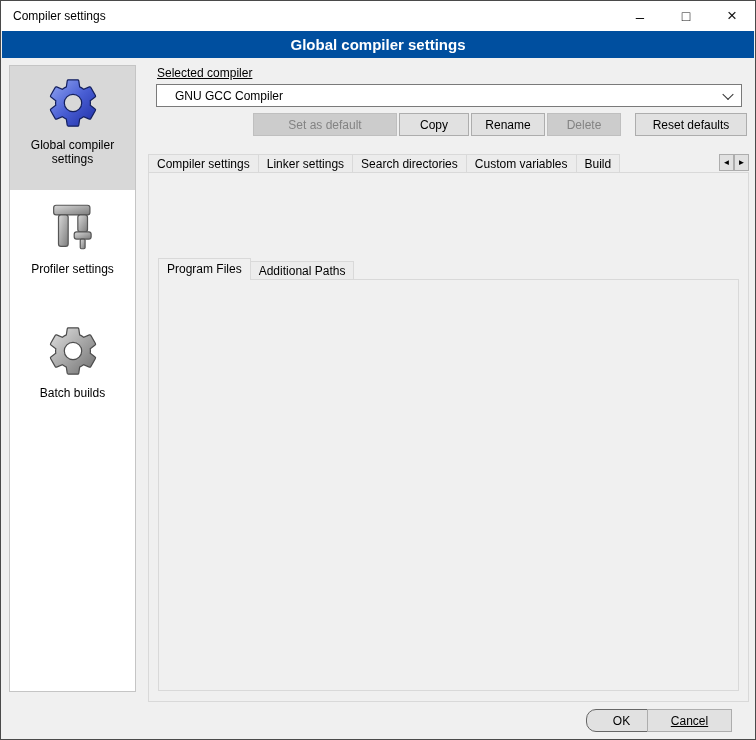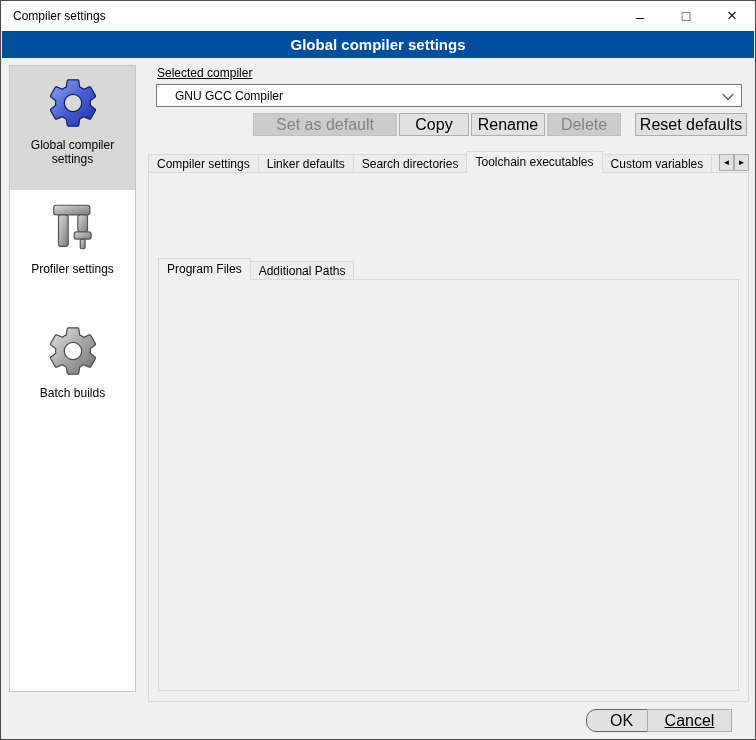--- a/index.html
+++ b/index.html
@@ -20,21 +20,21 @@
   .banner{position:absolute;left:1px;right:1px;top:30px;height:27px;background:var(--banner,#004f9f);
     color:#fff;font-size:15px;font-weight:bold;display:flex;align-items:center;justify-content:center;}
   
   .sidebar{position:absolute;left:8px;top:64px;width:127px;height:627px;background:#fff;border:1px solid #c5c5c5;box-sizing:border-box;overflow:hidden;}
   .side-item{width:100%;box-sizing:border-box;height:124px;padding:8px 4px 4px 4px;display:flex;flex-direction:column;align-items:center;text-align:center;cursor:default;}
   .side-item.selected{background:var(--side-selected,#d8d8d8);}
   .side-item svg{flex:0 0 auto;}
   .side-label{margin-top:6px;line-height:14px;}
   
   .btn{position:absolute;height:23px;background:#e1e1e1;border:1px solid #adadad;box-sizing:border-box;
-    font-family:inherit;font-size:16px;text-align:center;line-height:20px;cursor:default;padding:0;}
+    font-family:inherit;font-size:12px;text-align:center;line-height:20px;cursor:default;padding:0;}
   .btn.disabled{background:#cccccc;border-color:#bfbfbf;color:#838383;}
   
   .sel-label{position:absolute;left:156px;top:65px;text-decoration:underline;}
   .combo{position:absolute;background:#fff;border:1px solid #7a7a7a;box-sizing:border-box;display:flex;align-items:center;padding:0 22px 0 18px;cursor:default;}
   .compiler-combo{left:155px;top:83px;width:586px;height:23px;}
   .chev{position:absolute;right:9px;top:50%;width:7px;height:7px;border-right:1.4px solid #333;border-bottom:1.4px solid #333;transform:translateY(-70%) rotate(45deg);}
   
   .tabstrip{position:absolute;left:147px;top:150px;width:571px;height:22px;display:flex;align-items:flex-end;overflow:hidden;z-index:3;}
   .tab{flex:0 0 auto;height:19px;line-height:19px;padding:0 8px;background:#ececec;border:1px solid #d9d9d9;box-sizing:border-box;margin-right:-1px;white-space:nowrap;cursor:default;}
   .tab.active{height:22px;line-height:21px;background:#f0f0f0;border-bottom:none;position:relative;z-index:4;}
@@ -132,23 +132,22 @@
   </div>
 
   <button class="btn disabled" style="left:252px;top:112px;width:144px;">Set as default</button>
   <button class="btn" style="left:398px;top:112px;width:70px;">Copy</button>
   <button class="btn" style="left:470px;top:112px;width:74px;">Rename</button>
   <button class="btn disabled" style="left:546px;top:112px;width:74px;">Delete</button>
   <button class="btn" style="left:634px;top:112px;width:112px;">Reset defaults</button>
 
   <div class="tabstrip">
     <div class="tab">Compiler settings</div>
-    <div class="tab">Linker defaults</div>
+    <div class="tab">Linker settings</div>
     <div class="tab">Search directories</div>
-    <div class="tab active">Toolchain executables</div>
     <div class="tab">Custom variables</div>
     <div class="tab">Build</div>
   </div>
   <div class="tab-arrow" style="left:718px;">◄</div>
   <div class="tab-arrow" style="left:733px;">►</div>
 
   <div class="panel"></div>
 
   <div class="groupbox">
     <span class="legend">Compiler's installation directory</span>

